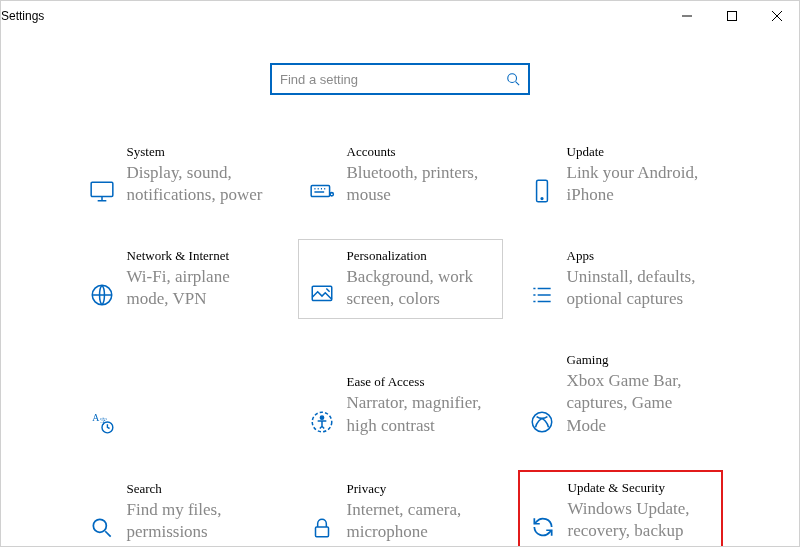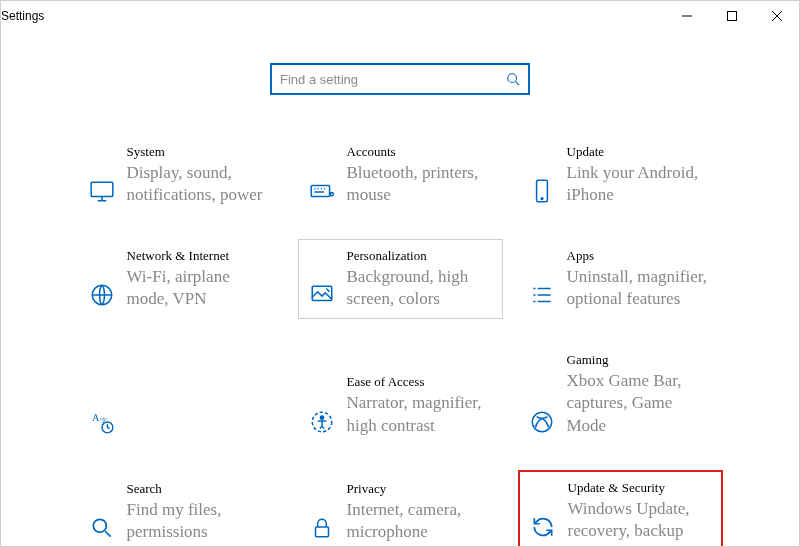--- a/index.html
+++ b/index.html
@@ -194,33 +194,33 @@
     <div class="tile hovered">
       <div class="tile-icon">
         <svg width="26" height="26" viewBox="0 0 24 24" fill="none" stroke="currentColor" stroke-width="1.4">
             <rect x="3" y="4" width="18" height="13" rx="1"></rect>
             <path d="M3 14l5-5 4 4 3-3 6 6"></path>
             <path d="M16 6l3 3"></path>
           </svg>
       </div>
       <div class="tile-text">
         <div class="tile-title">Personalization</div>
-        <div class="tile-desc">Background, high screen, colors</div>
+        <div class="tile-desc">Background, work screen, colors</div>
       </div>
     </div>
 
     <div class="tile">
       <div class="tile-icon">
         <svg width="26" height="26" viewBox="0 0 24 24" fill="none" stroke="currentColor" stroke-width="1.6">
             <path d="M4 6h2M8 6h12 M4 12h2M8 12h12 M4 18h2M8 18h12"></path>
           </svg>
       </div>
       <div class="tile-text">
         <div class="tile-title">Apps</div>
-        <div class="tile-desc">Uninstall, magnifier, optional features</div>
+        <div class="tile-desc">Uninstall, defaults, optional captures</div>
       </div>
     </div>
 
 
     <div class="tile">
       <div class="tile-icon">
         <svg width="26" height="26" viewBox="0 0 24 24" fill="none" stroke="currentColor" stroke-width="1.3">
             <text x="3" y="11" font-size="9" fill="currentColor" stroke="none">A</text>
             <text x="10" y="14" font-size="7" fill="currentColor" stroke="none">字</text>
             <circle cx="17" cy="17" r="5"></circle>

